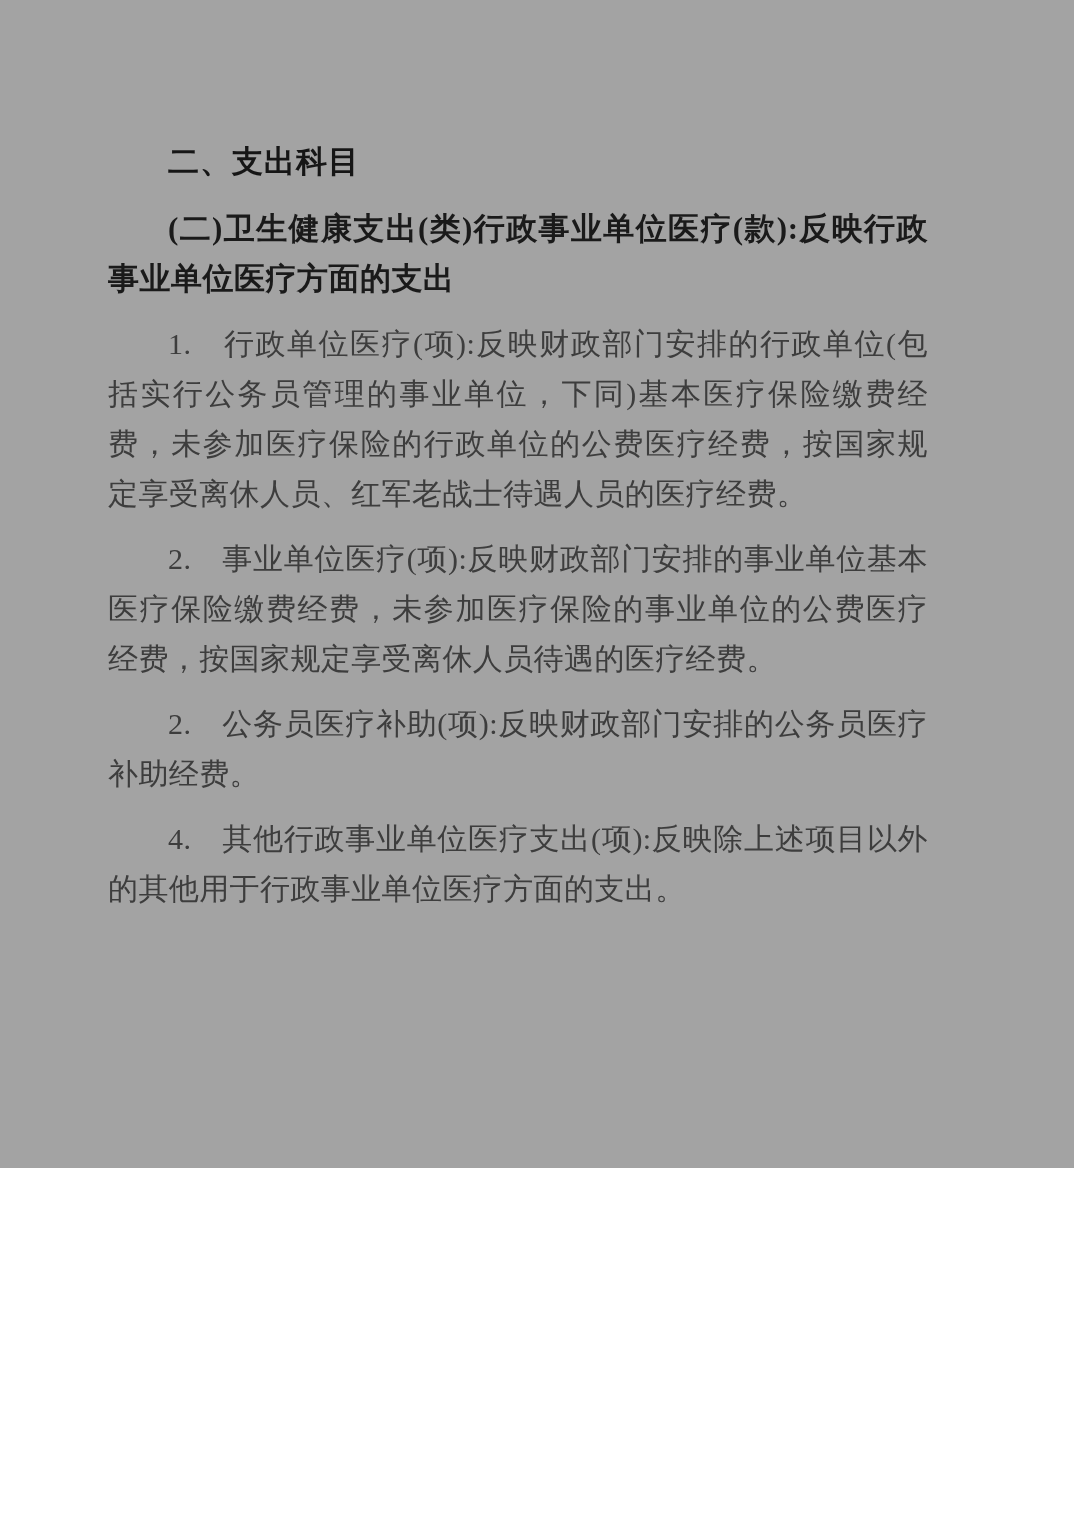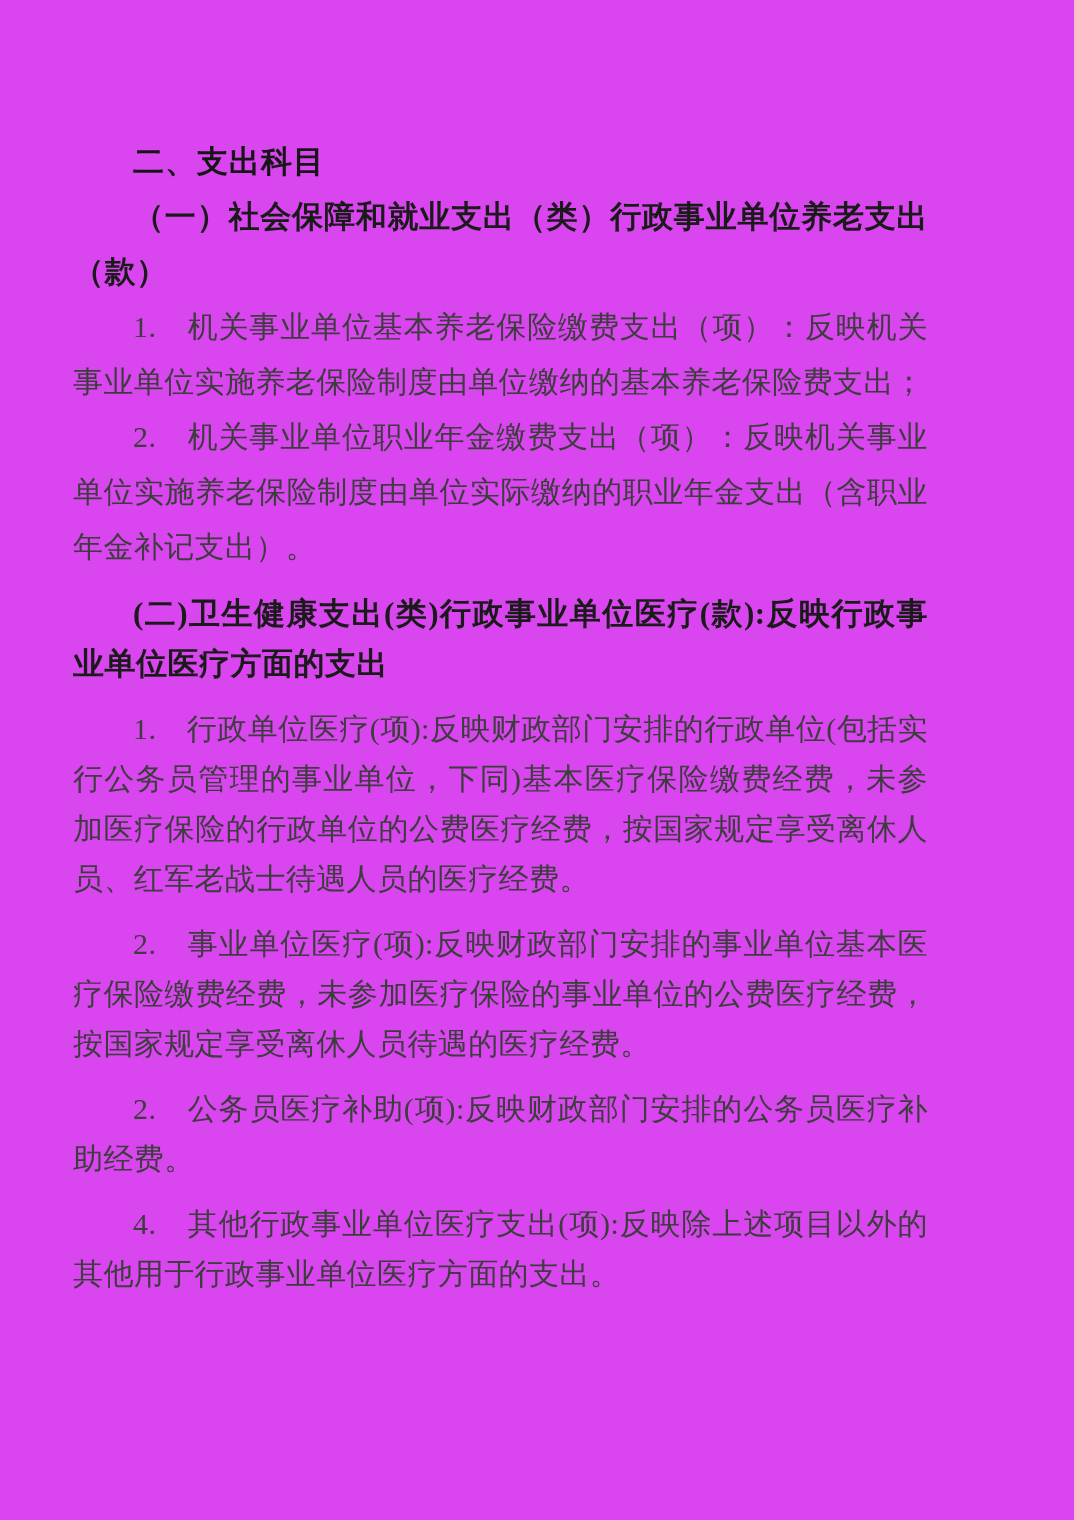--- a/index.html
+++ b/index.html
@@ -8,23 +8,23 @@
     background: #ffffff;
   }
   body {
     width: 1074px;
     height: 1520px;
     overflow: hidden;
   }
   .page {
     box-sizing: border-box;
     width: 1074px;
-    height: 1520px;
-    background: #d946ef;
-    padding: 134px 146px 40px 73px;
+    height: 1168px;
+    background: #a3a3a3;
+    padding: 134px 146px 40px 108px;
     font-family: "Liberation Serif", "DejaVu Serif", serif;
     color: #3d3d3d;
   }
   
   .doc-title {
     margin: 0;
     font-family: "Liberation Sans", "DejaVu Sans", sans-serif;
     font-weight: 700;
     font-size: 31px;
     line-height: 55px;
@@ -63,25 +63,20 @@
     margin-top: 15px;
   }
 </style>
 </head>
 <body>
 
 <div class="page">
 
   <h1 class="doc-title">二、支出科目</h1>
 
-  <section class="sec sec-a">
-    <h2 class="sec-heading">（一）社会保障和就业支出（类）行政事业单位养老支出（款）</h2>
-    <p class="para">1.　机关事业单位基本养老保险缴费支出（项）：反映机关事业单位实施养老保险制度由单位缴纳的基本养老保险费支出；</p>
-    <p class="para">2.　机关事业单位职业年金缴费支出（项）：反映机关事业单位实施养老保险制度由单位实际缴纳的职业年金支出（含职业年金补记支出）。</p>
-  </section>
 
   <section class="sec sec-b">
     <h2 class="sec-heading">(二)卫生健康支出(类)行政事业单位医疗(款):反映行政事业单位医疗方面的支出</h2>
     <p class="para">1.　行政单位医疗(项):反映财政部门安排的行政单位(包括实行公务员管理的事业单位，下同)基本医疗保险缴费经费，未参加医疗保险的行政单位的公费医疗经费，按国家规定享受离休人员、红军老战士待遇人员的医疗经费。</p>
     <p class="para">2.　事业单位医疗(项):反映财政部门安排的事业单位基本医疗保险缴费经费，未参加医疗保险的事业单位的公费医疗经费，按国家规定享受离休人员待遇的医疗经费。</p>
     <p class="para">2.　公务员医疗补助(项):反映财政部门安排的公务员医疗补助经费。</p>
     <p class="para">4.　其他行政事业单位医疗支出(项):反映除上述项目以外的其他用于行政事业单位医疗方面的支出。</p>
   </section>
 
 </div>

